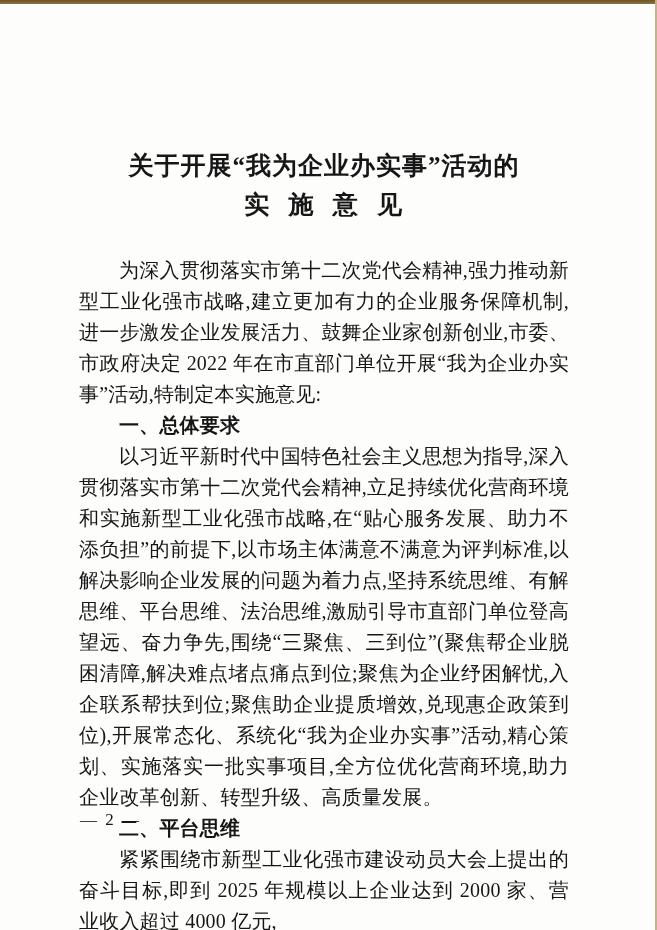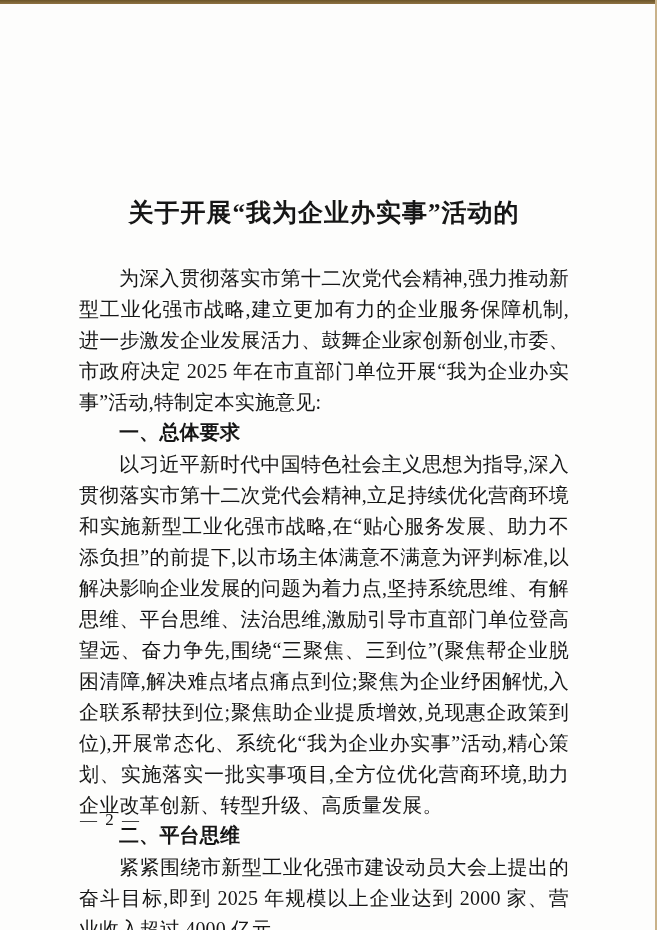--- a/index.html
+++ b/index.html
@@ -37,21 +37,20 @@
   .doc-title {
     margin: 0;
     text-align: center;
     font-size: 25px;
     font-weight: bold;
     line-height: 39px;
     letter-spacing: 1px;
   }
   .doc-title .title-line {
     display: block;
-    margin-top: 47px;
   }
   .doc-title .title-line.spaced {
     letter-spacing: 2px;
     word-spacing: 9px;
   }
   .doc-body {
     margin-top: 31px;
     font-size: 20px;
     line-height: 31px;
     text-align: justify;
@@ -60,45 +59,46 @@
   .para {
     margin: 0;
     text-indent: 2em;
   }
   .section-heading {
     margin: 0;
     font-size: 20px;
     line-height: 31px;
     font-weight: bold;
     text-indent: 2em;
-    font-family: Liberation Mono, monospace;
+    font-family: Liberation Serif, serif;
     letter-spacing: 0.2px;
   }
   .page-number {
     position: absolute;
     left: 80px;
     top: 810px;
     font-size: 17px;
     letter-spacing: 2px;
   }
 </style>
 </head>
 <body>
 
 <div class="page">
   <div class="top-edge"></div>
   <div class="right-edge"></div>
 
   <div class="content">
     <h1 class="doc-title">
       <span class="title-line">关于开展“我为企业办实事”活动的</span>
+      <span class="title-line spaced">实 施 意 见</span>
     </h1>
 
     <div class="doc-body">
-      <p class="para">为深入贯彻落实市第十二次党代会精神,强力推动新型工业化强市战略,建立更加有力的企业服务保障机制,进一步激发企业发展活力、鼓舞企业家创新创业,市委、市政府决定 2025 年在市直部门单位开展“我为企业办实事”活动,特制定本实施意见:</p>
+      <p class="para">为深入贯彻落实市第十二次党代会精神,强力推动新型工业化强市战略,建立更加有力的企业服务保障机制,进一步激发企业发展活力、鼓舞企业家创新创业,市委、市政府决定 2022 年在市直部门单位开展“我为企业办实事”活动,特制定本实施意见:</p>
       <h2 class="section-heading">一、总体要求</h2>
       <p class="para">以习近平新时代中国特色社会主义思想为指导,深入贯彻落实市第十二次党代会精神,立足持续优化营商环境和实施新型工业化强市战略,在“贴心服务发展、助力不添负担”的前提下,以市场主体满意不满意为评判标准,以解决影响企业发展的问题为着力点,坚持系统思维、有解思维、平台思维、法治思维,激励引导市直部门单位登高望远、奋力争先,围绕“三聚焦、三到位”(聚焦帮企业脱困清障,解决难点堵点痛点到位;聚焦为企业纾困解忧,入企联系帮扶到位;聚焦助企业提质增效,兑现惠企政策到位),开展常态化、系统化“我为企业办实事”活动,精心策划、实施落实一批实事项目,全方位优化营商环境,助力企业改革创新、转型升级、高质量发展。</p>
       <h2 class="section-heading">二、平台思维</h2>
       <p class="para">紧紧围绕市新型工业化强市建设动员大会上提出的奋斗目标,即到 2025 年规模以上企业达到 2000 家、营业收入超过 4000 亿元,</p>
     </div>
   </div>
 
   <div class="page-number">— 2 —</div>
 </div>
 

